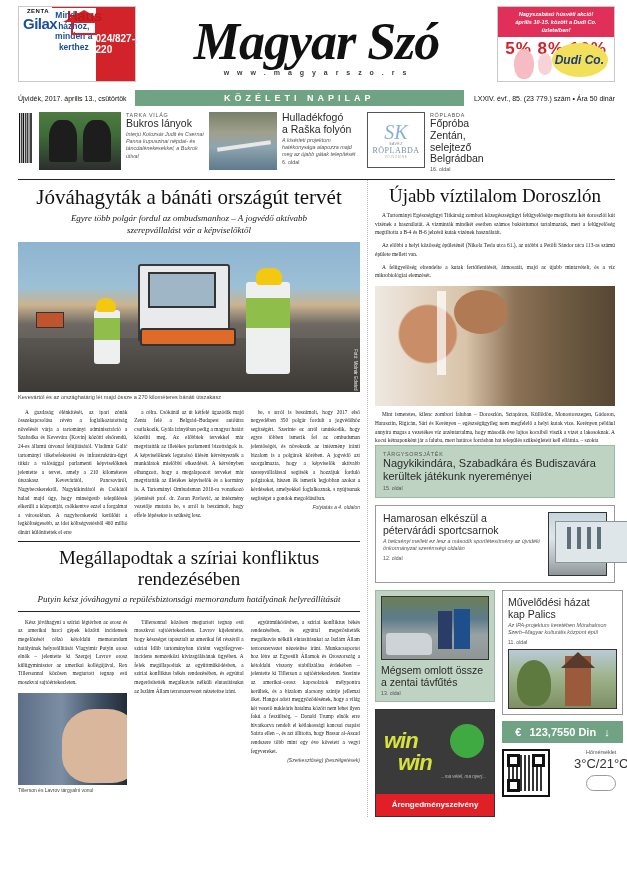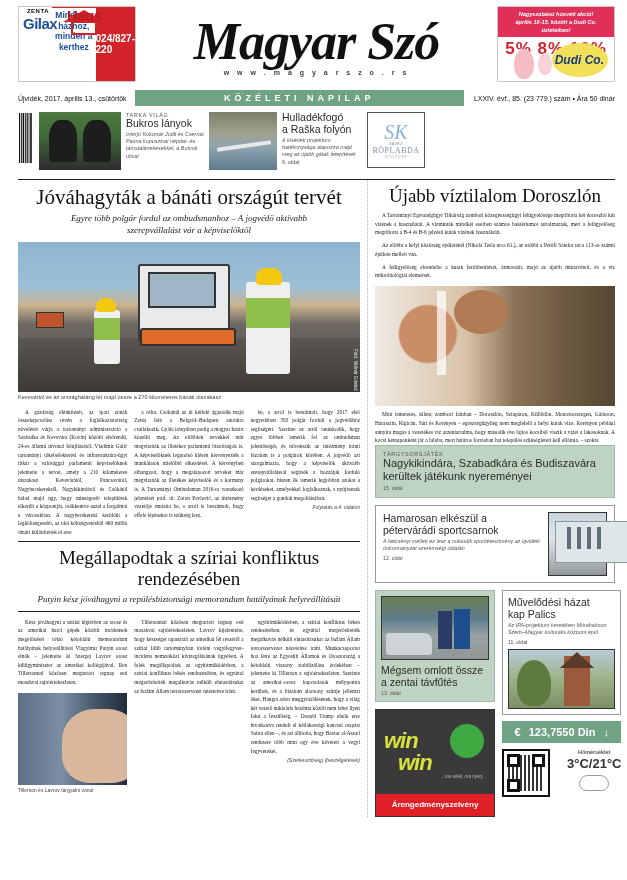--- a/index.html
+++ b/index.html
@@ -239,21 +239,21 @@
   .ww-word { position:absolute; left:8px; top:18px; font-size:22px; font-weight:bold; color:#d8e23c; font-style:italic; letter-spacing:-1px; }
   .ww-word2 { position:absolute; left:22px; top:40px; font-size:22px; font-weight:bold; color:#d8e23c; font-style:italic; letter-spacing:-1px; }
   .ww-leaf { position:absolute; right:10px; top:14px; width:34px; height:34px; border-radius:50%; background:#3faa42; }
   .ww-tag { position:absolute; right:8px; top:64px; font-size:4.6px; color:#bbb; font-style:italic; }
   .ww-bar { position:absolute; left:0; bottom:0; width:100%; height:22px; background:#e01f26; color:#fff; font-size:8px; font-weight:bold; display:flex; align-items:center; justify-content:center; }
 
   .fx-bar {
     background:#6fa384; color:#fff; height:22px; display:flex; align-items:center;
     justify-content:center; gap:8px; font-size:11px; font-weight:bold; margin-top:6px;
   }
-  .wx-row { display:flex; gap:17px; margin-top:6px; align-items:flex-start;font-weight:bold; }
+  .wx-row { display:flex; gap:24px; margin-top:6px; align-items:flex-start; }
   .qr { width:48px; height:48px; border:2px solid #111; background:#fff; position:relative; flex:none; }
   .qr-grid { position:absolute; inset:4px; background:
       repeating-linear-gradient(90deg,#111 0 2px,#fff 2px 4px),
       repeating-linear-gradient(0deg,#111 0 2px,transparent 2px 4px);
       opacity:.85; }
   .qr-eye { position:absolute; width:13px; height:13px; border:3px solid #111; background:#fff; }
   .wx-txt { text-align:center; flex:1 1 auto; }
   .wx-label { font-size:5.4px; color:#555; }
   .wx-temp { font-size:13px; color:#333; margin-top:1px; }
   .wx-cloud { width:30px; height:16px; border:1.6px solid #9a9a9a; border-radius:12px 12px 10px 10px; margin:4px auto 0; }
@@ -343,20 +343,27 @@
       </div>
     </div>
 
     <div class="teaser">
       <div class="roplabda-logo">
         <div class="rl-mark">SK</div>
         <div class="rl-sub">SAVEZ</div>
         <div class="rl-name">RÖPLABDA</div>
         <div class="rl-foot">VOJVODINE</div>
       </div>
+      <div class="teaser-txt" style="width:72px">
+        <div class="kicker">RÖPLABDA</div>
+        <div class="t-head" style="white-space:pre-line">Főpróba Zentán,
+selejtező
+Belgrádban</div>
+        <div class="t-page">16. oldal</div>
+      </div>
     </div>
   </div>
 
   <div class="rule"></div>
 
   <div class="content">
 
     <div class="col-left">
 
       <div class="art-title">Jóváhagyták a bánáti országút tervét</div>

